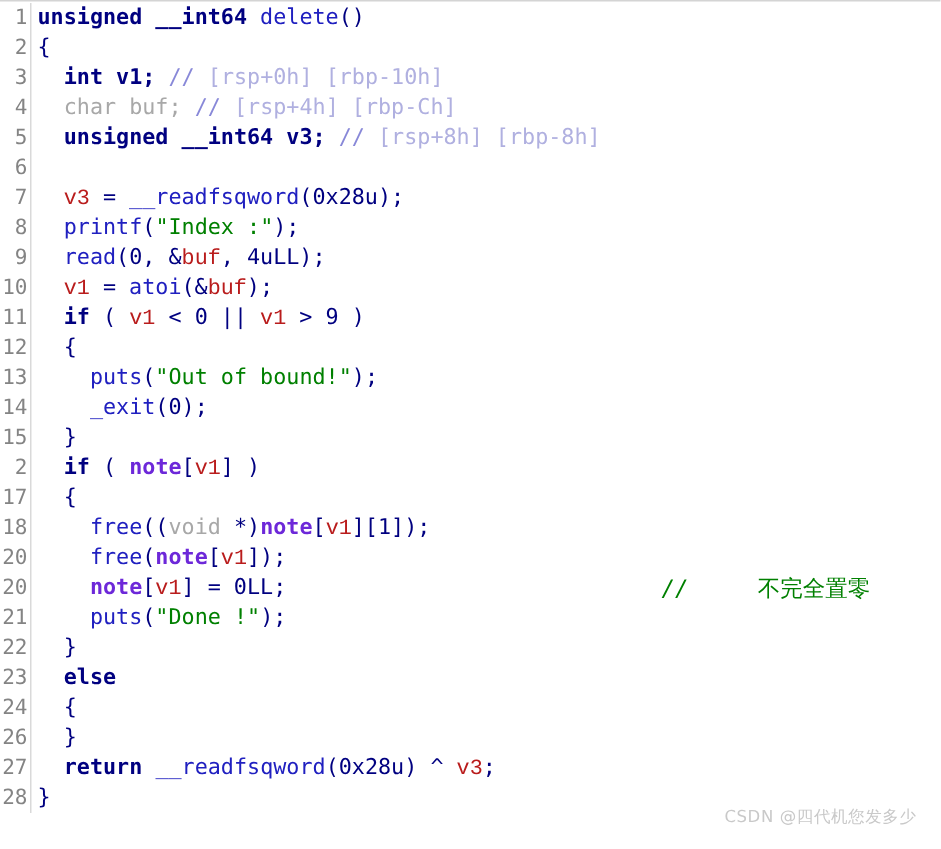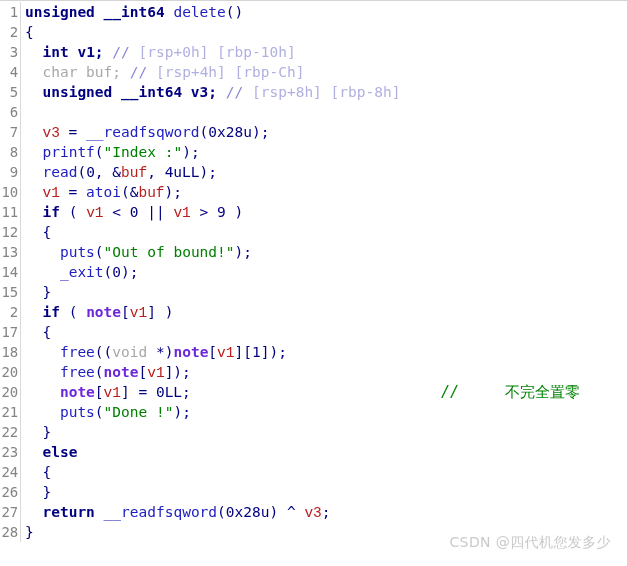--- a/index.html
+++ b/index.html
@@ -83,21 +83,21 @@
   }
   .side-comment .cjk {
     font-family: "DejaVu Sans", "Liberation Sans", sans-serif;
     margin-left: 37px;
   }
   #watermark {
     position: absolute;
     right: 16px;
     bottom: 14px;
     color: #c9c9c9;
-    font-size: 14px;
+    font-size: 11px;
     font-family: "DejaVu Sans", "Liberation Sans", sans-serif;
     letter-spacing: 0.4px;
     white-space: pre;
     user-select: none;
     margin-left: 32px;
   }
 </style>
 </head>
 <body>
 

